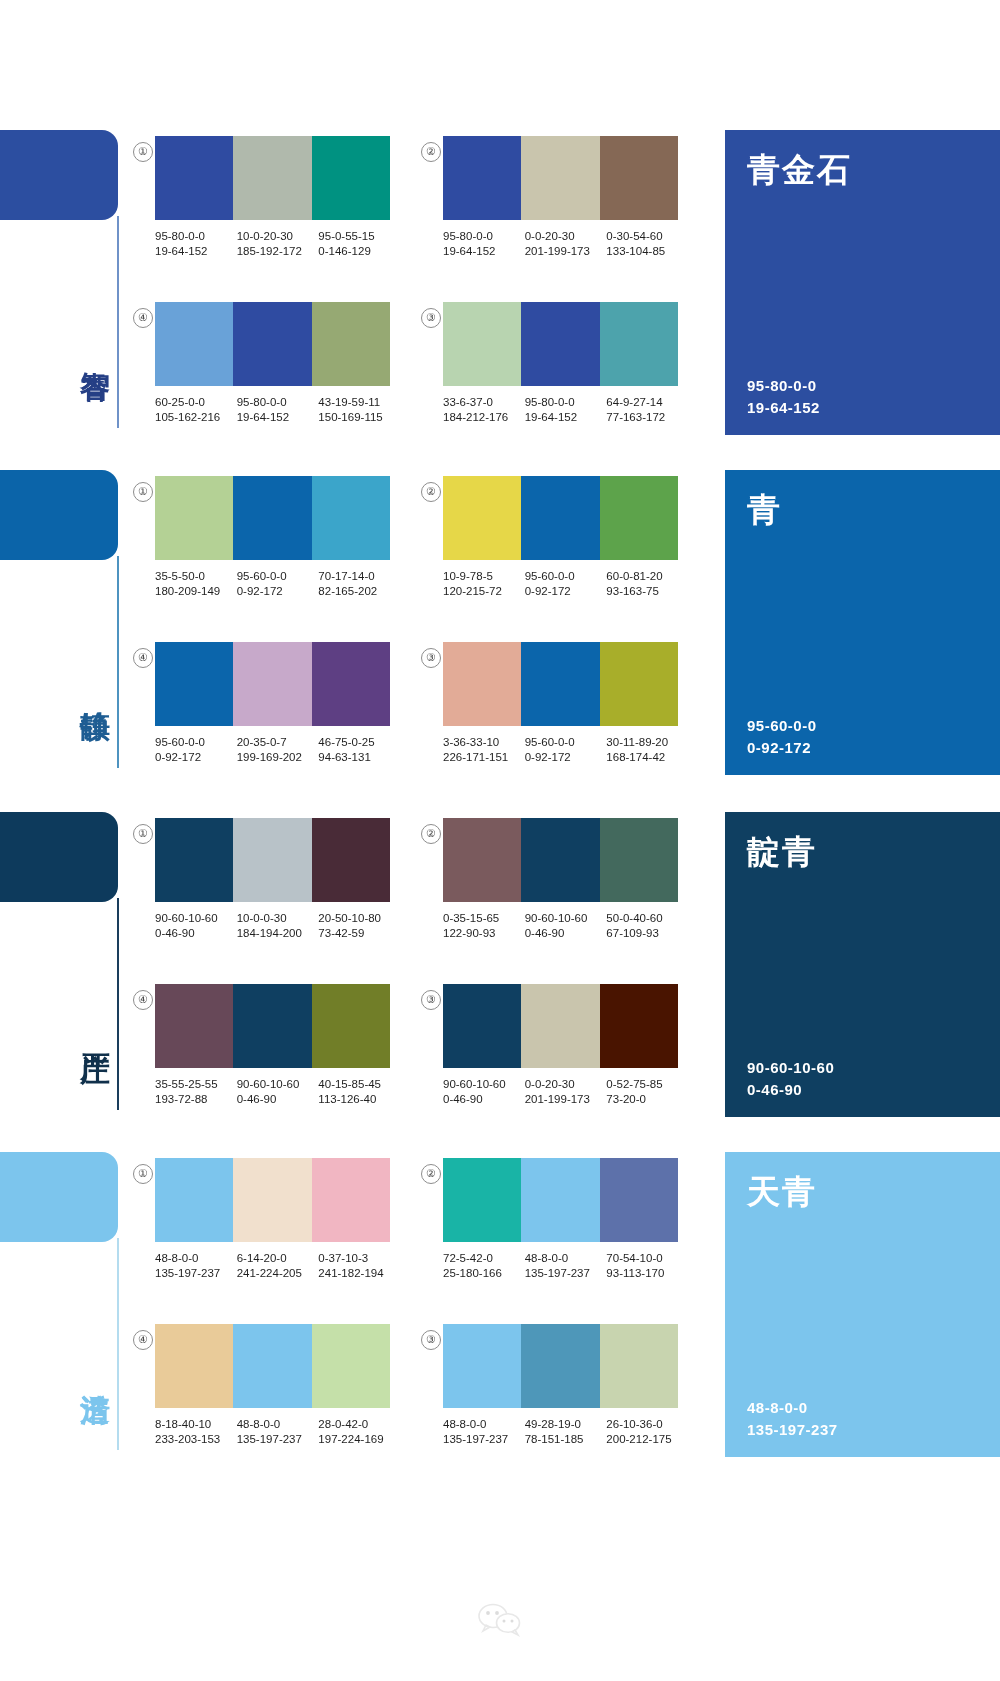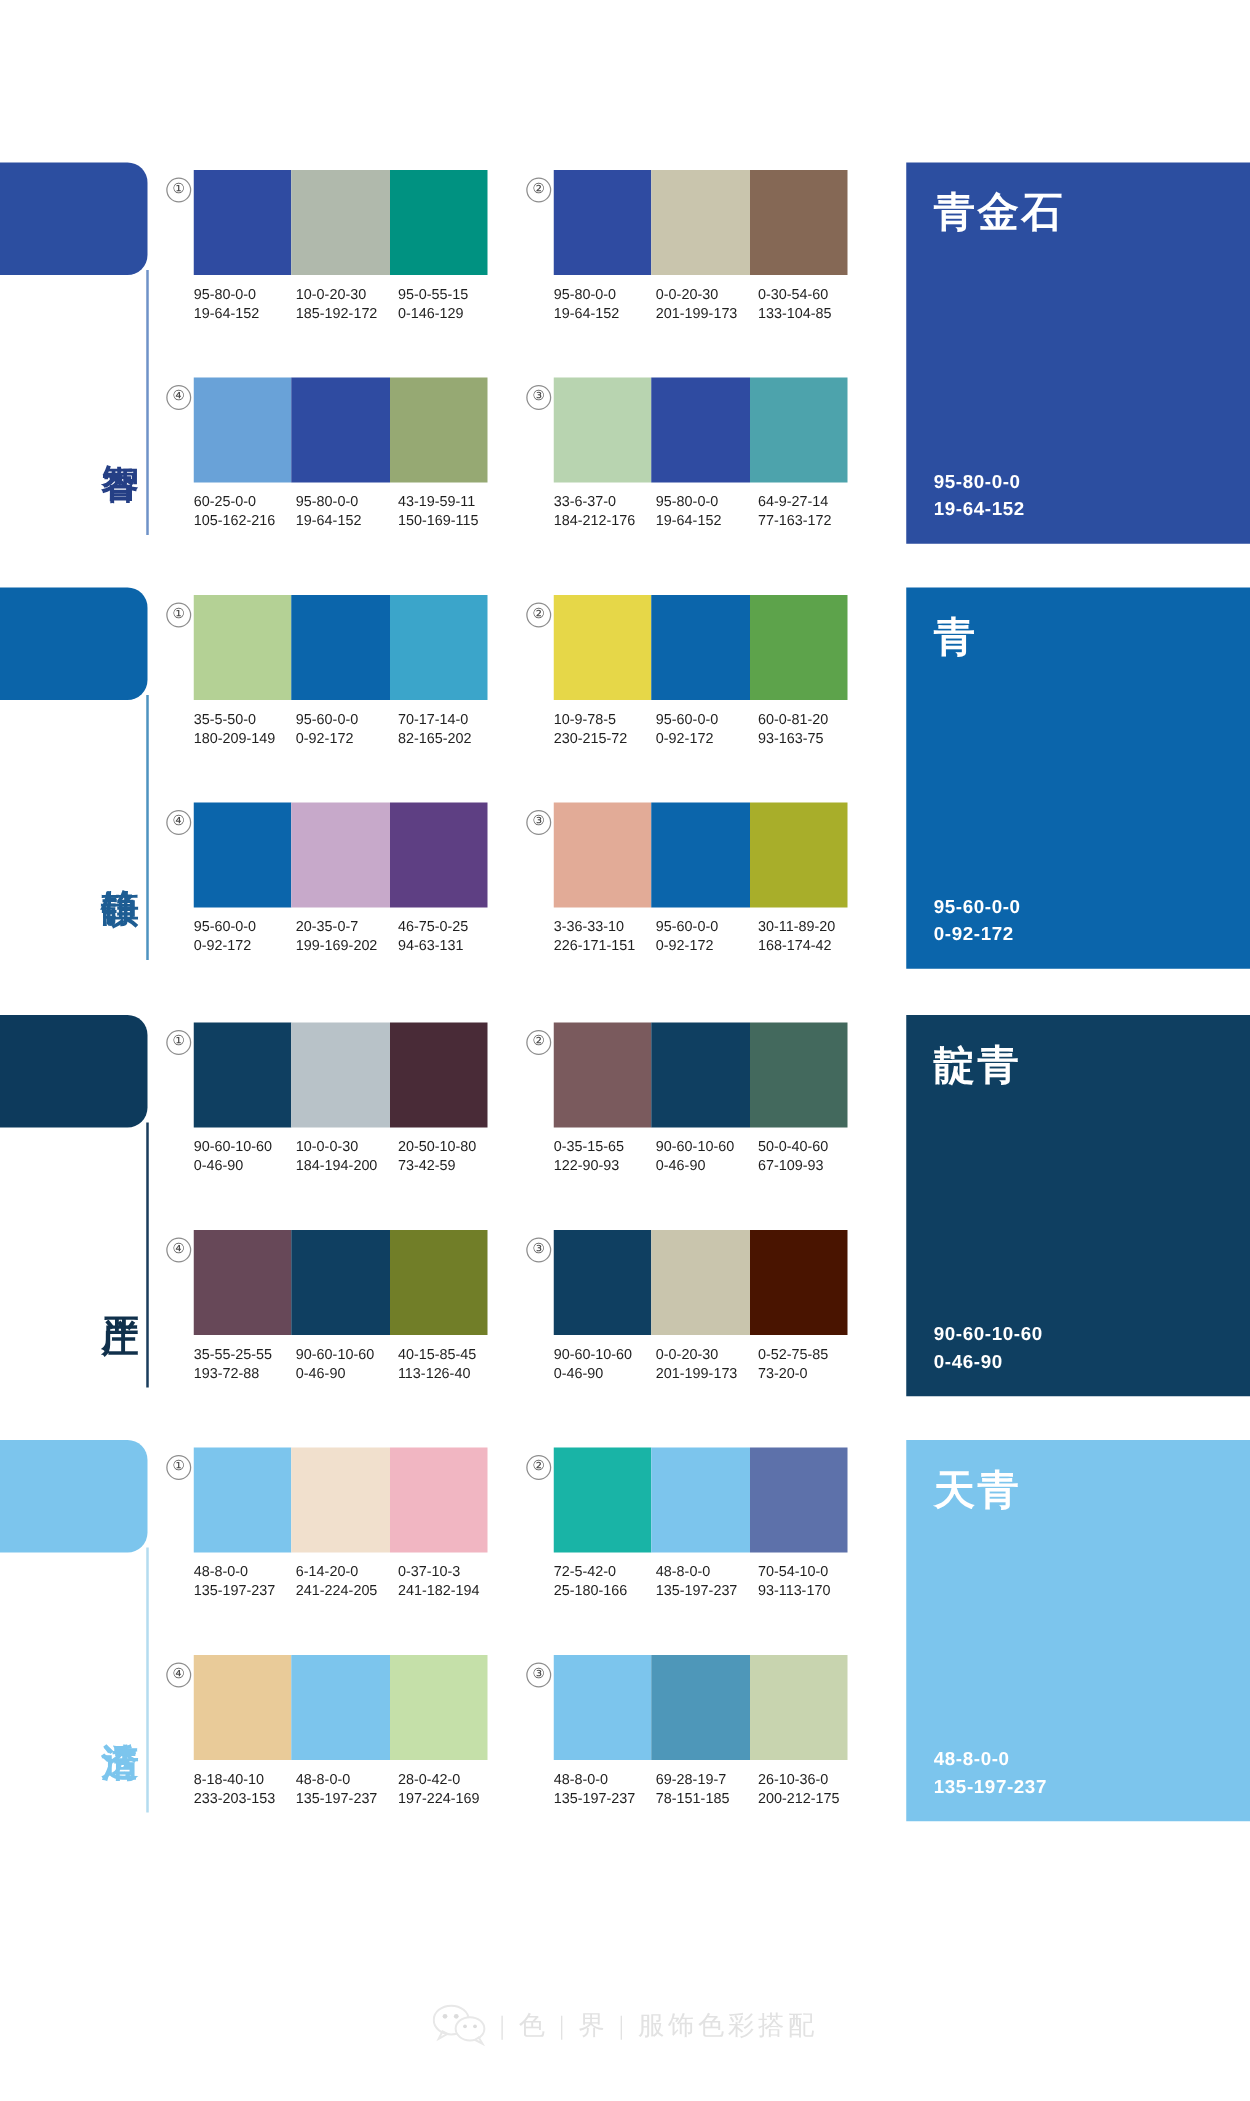--- a/index.html
+++ b/index.html
@@ -167,21 +167,21 @@
           </div>
         </div>
         <div class="palette" style="left: 443px; top: 6px;">
           <div class="pal-num">②</div>
           <div class="swatches">
             <div class="sw" style="background: rgb(230, 215, 72);"></div>
             <div class="sw" style="background: rgb(11, 101, 171);"></div>
             <div class="sw" style="background: rgb(93, 163, 75);"></div>
           </div>
           <div class="codes">
-            <div class="code"><span>10-9-78-5</span><span class="c2">230-215-72</span></div>
+            <div class="code"><span>10-9-78-5</span><span class="c2">120-215-72</span></div>
             <div class="code"><span>95-60-0-0</span><span class="c2">0-92-172</span></div>
             <div class="code"><span>60-0-81-20</span><span class="c2">93-163-75</span></div>
           </div>
         </div>
         <div class="palette" style="left: 155px; top: 172px;">
           <div class="pal-num">④</div>
           <div class="swatches">
             <div class="sw" style="background: rgb(11, 101, 171);"></div>
             <div class="sw" style="background: rgb(199, 169, 202);"></div>
             <div class="sw" style="background: rgb(94, 63, 131);"></div>
@@ -322,21 +322,21 @@
         </div>
         <div class="palette" style="left: 443px; top: 172px;">
           <div class="pal-num">③</div>
           <div class="swatches">
             <div class="sw" style="background: rgb(124, 197, 237);"></div>
             <div class="sw" style="background: rgb(78, 151, 185);"></div>
             <div class="sw" style="background: rgb(200, 212, 175);"></div>
           </div>
           <div class="codes">
             <div class="code"><span>48-8-0-0</span><span class="c2">135-197-237</span></div>
-            <div class="code"><span>69-28-19-7</span><span class="c2">78-151-185</span></div>
+            <div class="code"><span>49-28-19-0</span><span class="c2">78-151-185</span></div>
             <div class="code"><span>26-10-36-0</span><span class="c2">200-212-175</span></div>
           </div>
         </div>
         <div class="hero" style="top: 0px; height: 305px; background: rgb(124, 197, 237);">
           <div class="hero-title">天青</div>
           <div class="hero-codes" style="bottom: 16px;">
             <div>48-8-0-0</div>
             <div>135-197-237</div>
           </div>
         </div>
@@ -347,15 +347,14 @@
     <svg class="wechat-icon" width="44" height="34" viewBox="0 0 44 34">
       <ellipse cx="15" cy="13" rx="14" ry="11.5" fill="none" stroke="#e8e8e8" stroke-width="1.6"></ellipse>
       <path d="M8 22 L5 28 L12 24 Z" fill="none" stroke="#e8e8e8" stroke-width="1.6"></path>
       <circle cx="10" cy="10" r="1.9" fill="#dcdcdc"></circle>
       <circle cx="19" cy="10" r="1.9" fill="#dcdcdc"></circle>
       <ellipse cx="30" cy="20" rx="11.5" ry="9.3" fill="#ffffff" stroke="#e8e8e8" stroke-width="1.6"></ellipse>
       <path d="M37 27 L40 32 L34 29 Z" fill="#ffffff" stroke="#e8e8e8" stroke-width="1.6"></path>
       <circle cx="26" cy="18" r="1.5" fill="#dcdcdc"></circle>
       <circle cx="34" cy="18" r="1.5" fill="#dcdcdc"></circle>
     </svg>
-    <span class="footer-text">| 色 | 界 | 服饰色彩搭配</span>
   </div>
 </div>
 
 </body></html>

